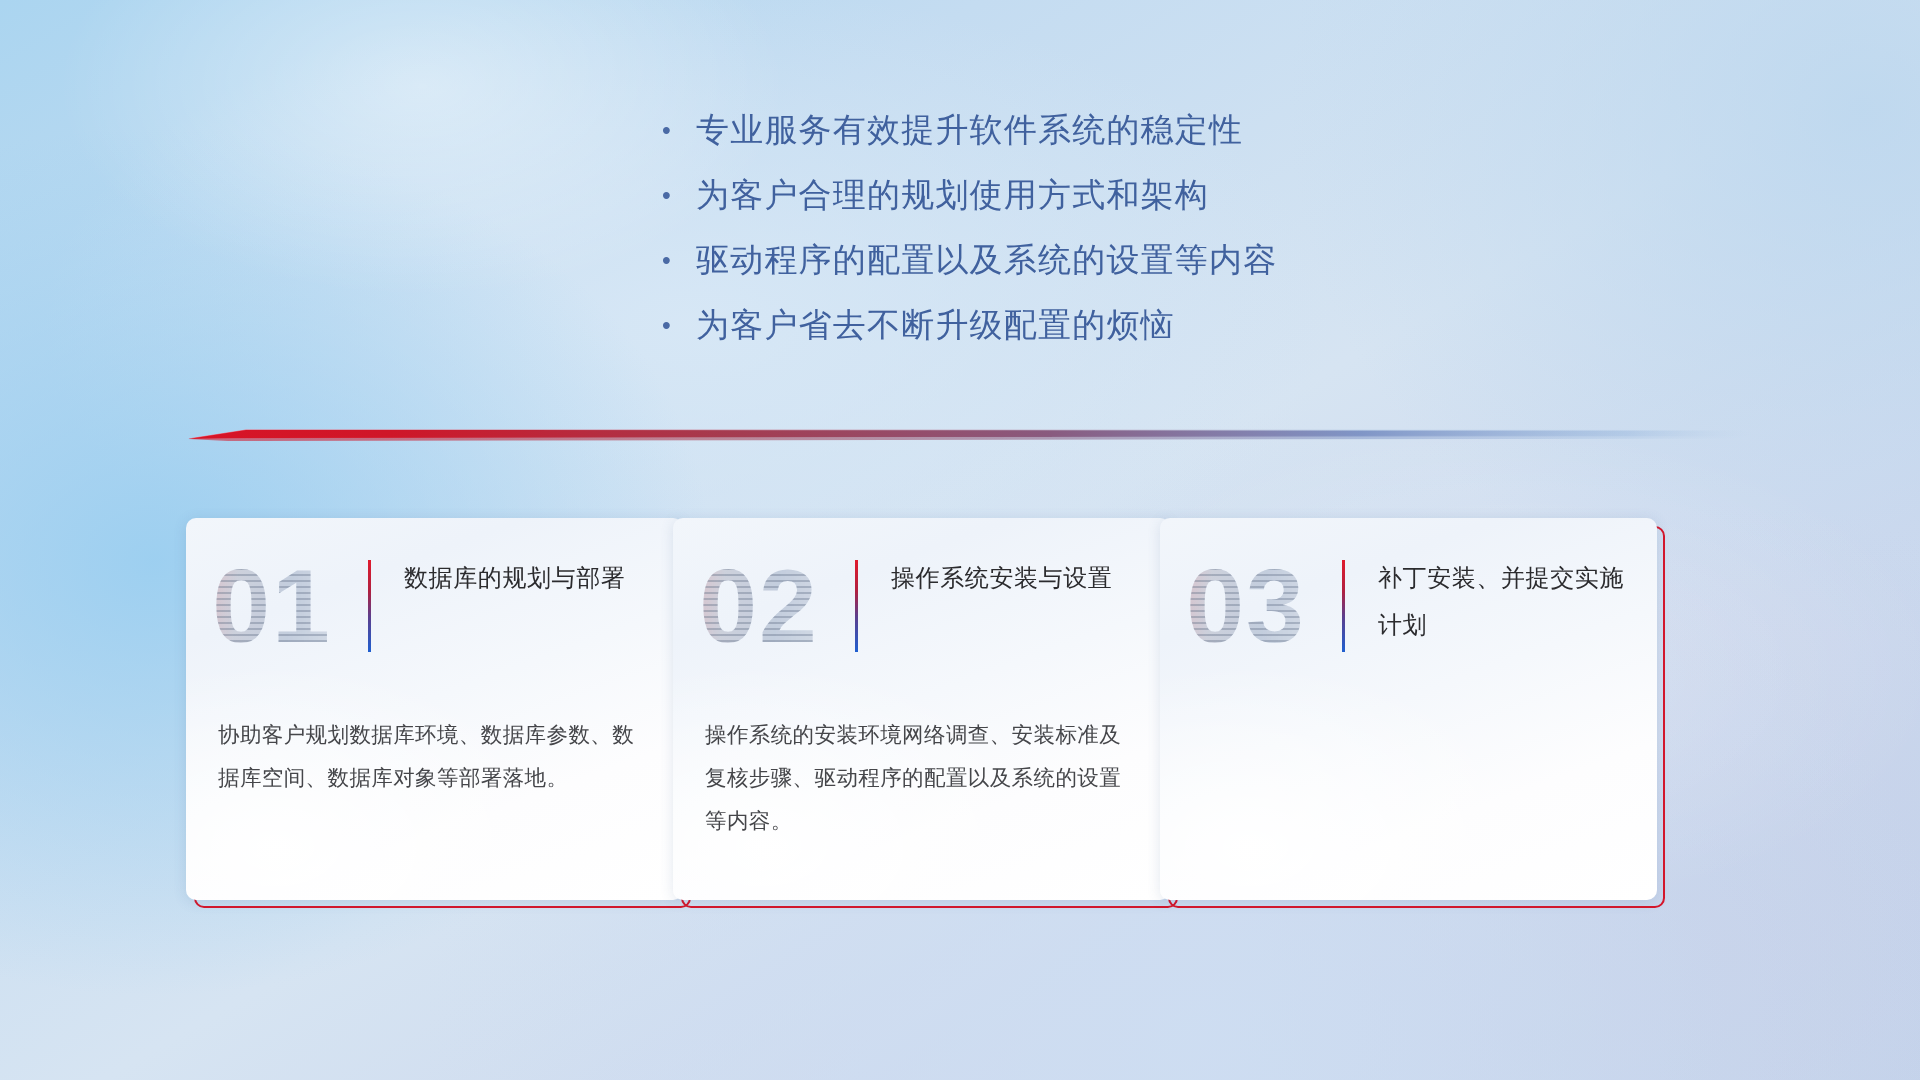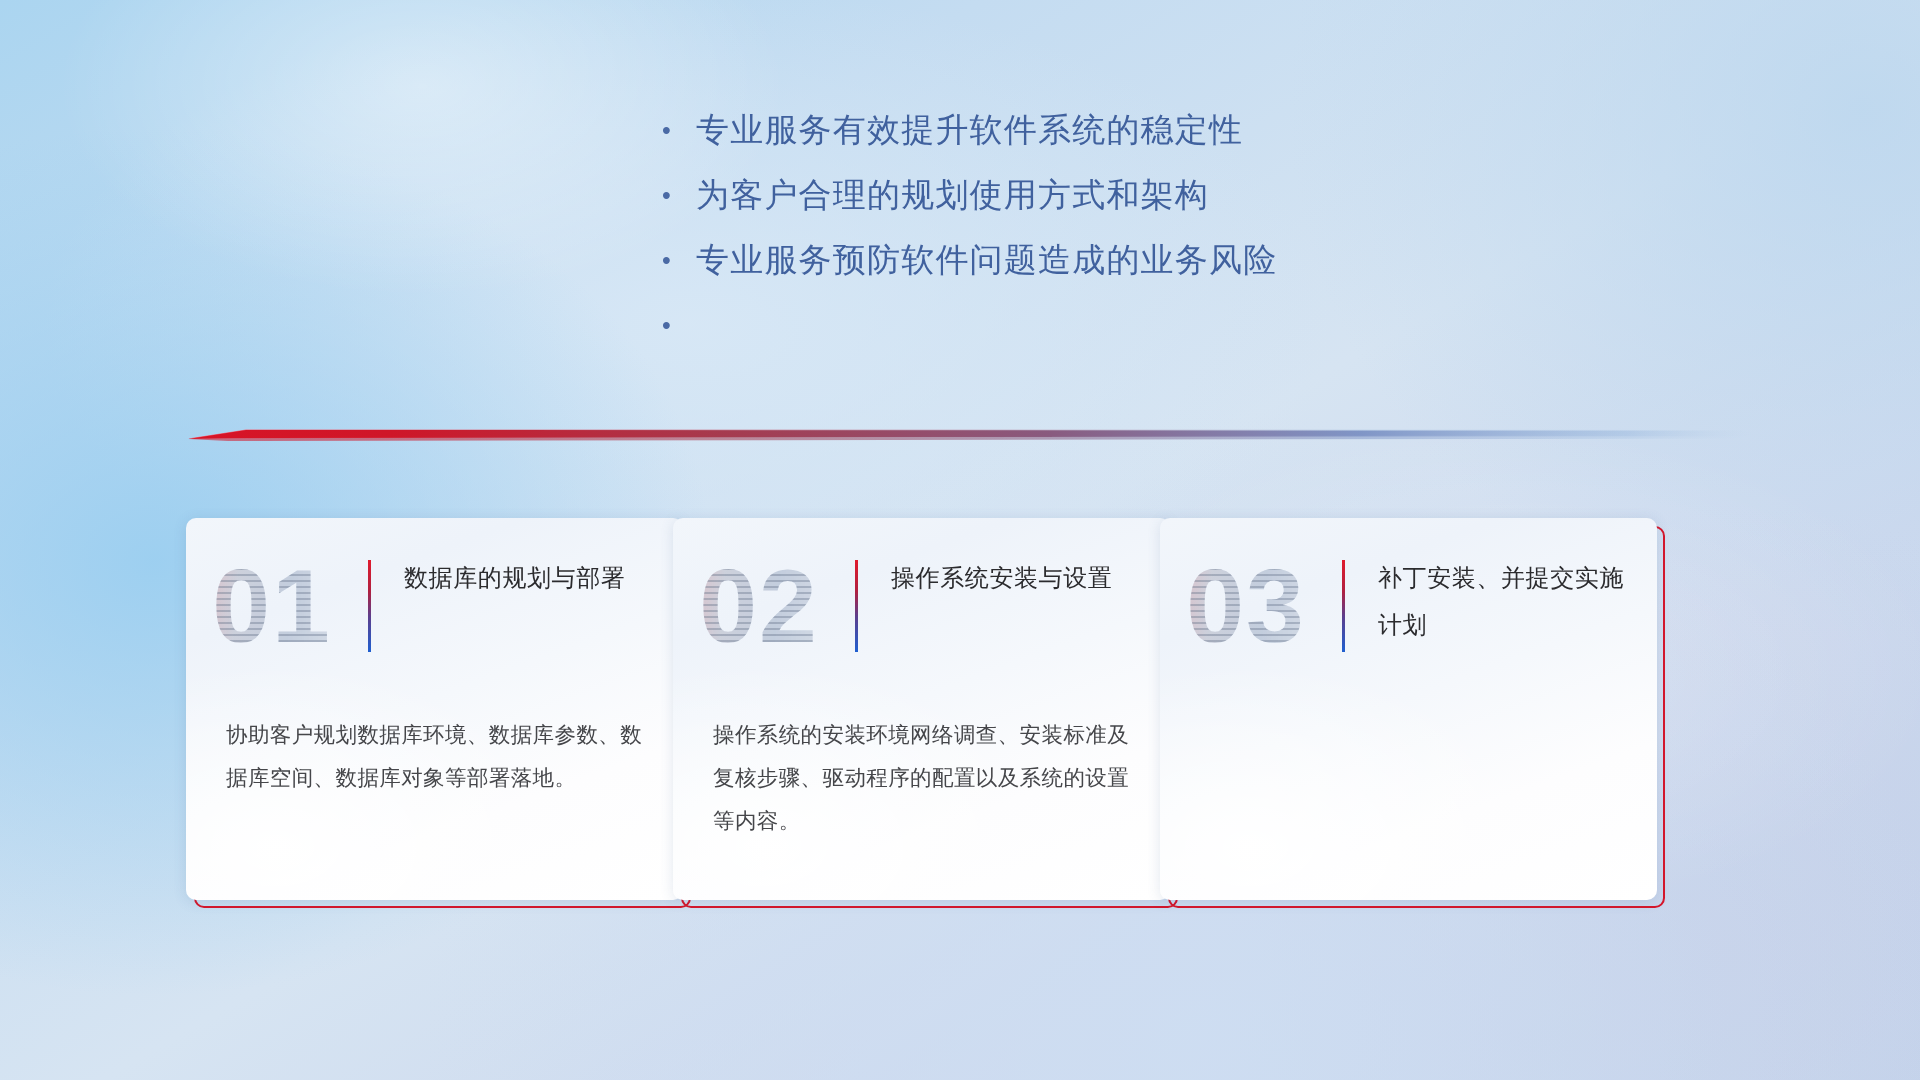--- a/index.html
+++ b/index.html
@@ -144,21 +144,21 @@
     position:absolute;
     left:218px; top:36px;
     width:262px;
     font-size:24px; line-height:47px;
     color:#2b2b2e;
     letter-spacing:.6px;
   }
 
   .card-body{
     position:absolute;
-    left:40px; top:196px;
+    left:32px; top:196px;
     width:432px;
     font-size:21.5px;
     line-height:43px;
     color:#45464a;
     letter-spacing:.4px;
   }
 </style>
 </head>
 <body>
 
@@ -171,25 +171,26 @@
       <span class="bullet-text">专业服务有效提升软件系统的稳定性</span>
     </div>
 
     <div class="bullet-row">
       <span class="bullet-dot">•</span>
       <span class="bullet-text">为客户合理的规划使用方式和架构</span>
     </div>
 
     <div class="bullet-row">
       <span class="bullet-dot">•</span>
-      <span class="bullet-text">专业服务预防软件问题造成的业务风险</span>
-    </div>
-
-    <div class="bullet-row">
-      <span class="bullet-dot">•</span>
+      <span class="bullet-text">驱动程序的配置以及系统的设置等内容</span>
+    </div>
+
+    <div class="bullet-row">
+      <span class="bullet-dot">•</span>
+      <span class="bullet-text">为客户省去不断升级配置的烦恼</span>
     </div>
 
   </div>
 
   <div class="divider-wrap">
     <svg viewBox="0 0 1564 30" preserveAspectRatio="none">
       <defs>
         <linearGradient id="divGrad" x1="0" y1="0" x2="1" y2="0">
           <stop offset="0" stop-color="#d81427" stop-opacity="1"></stop>
           <stop offset="0.13" stop-color="#cf1628" stop-opacity="1"></stop>

